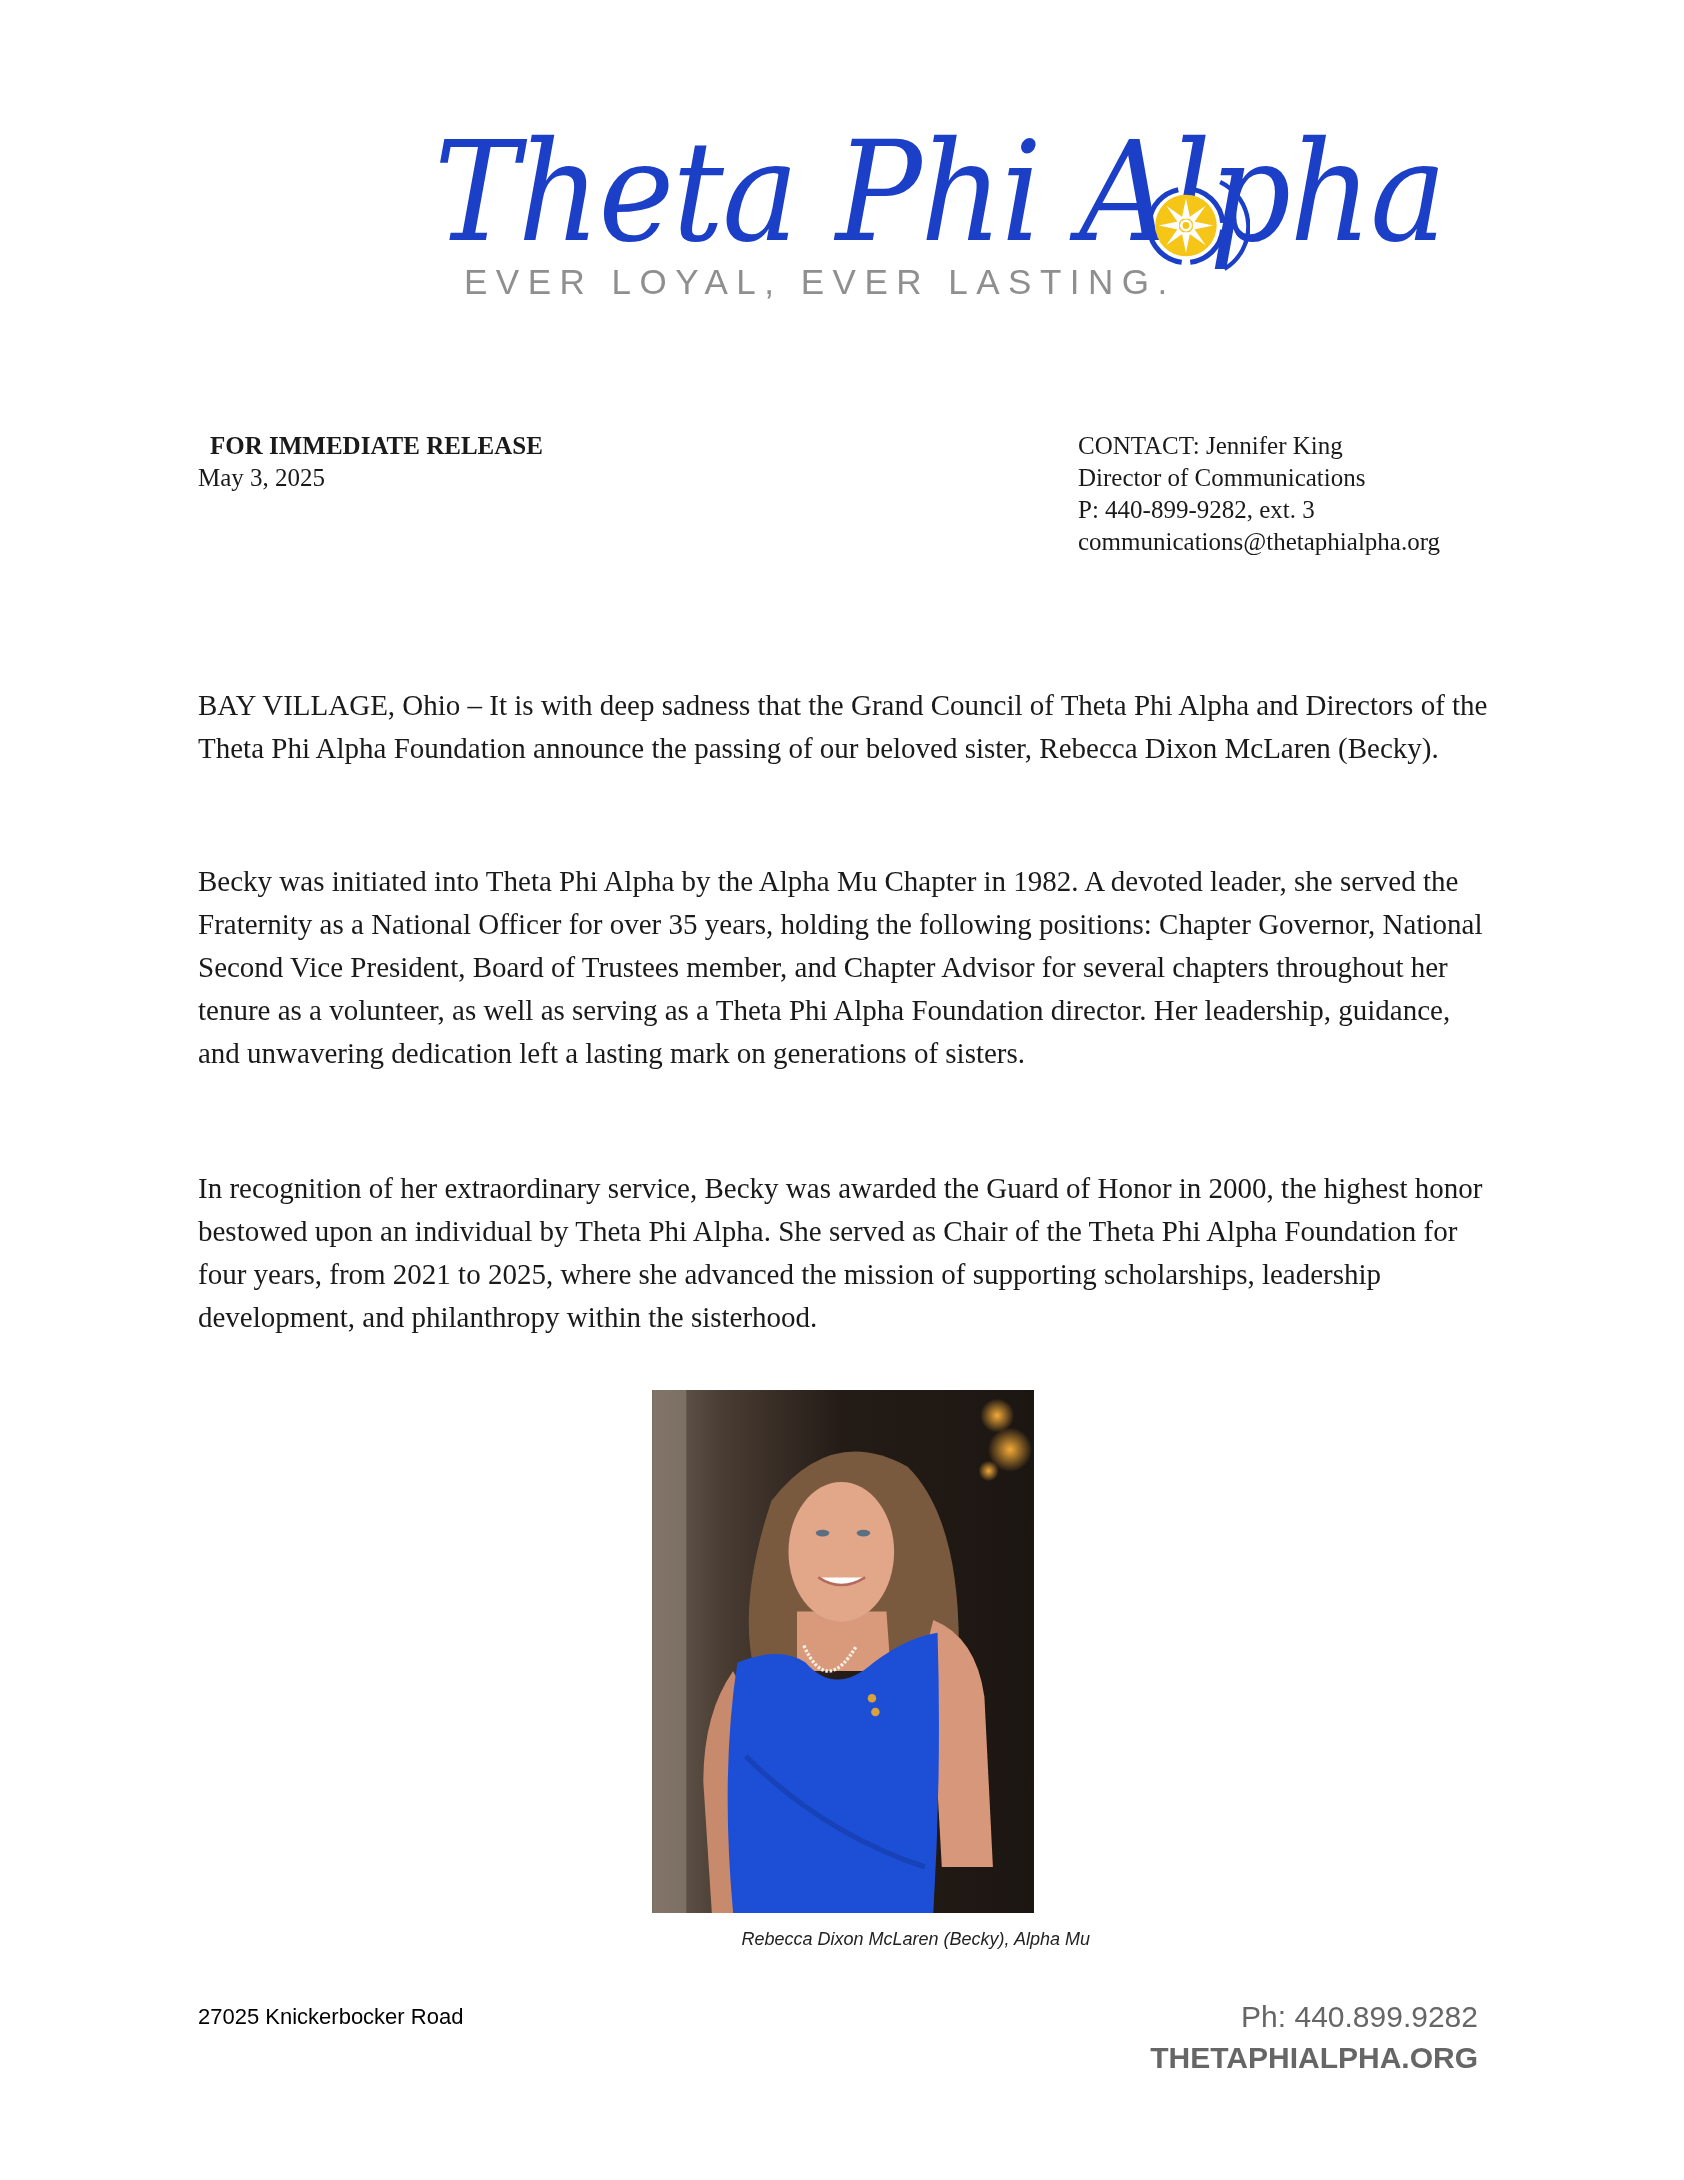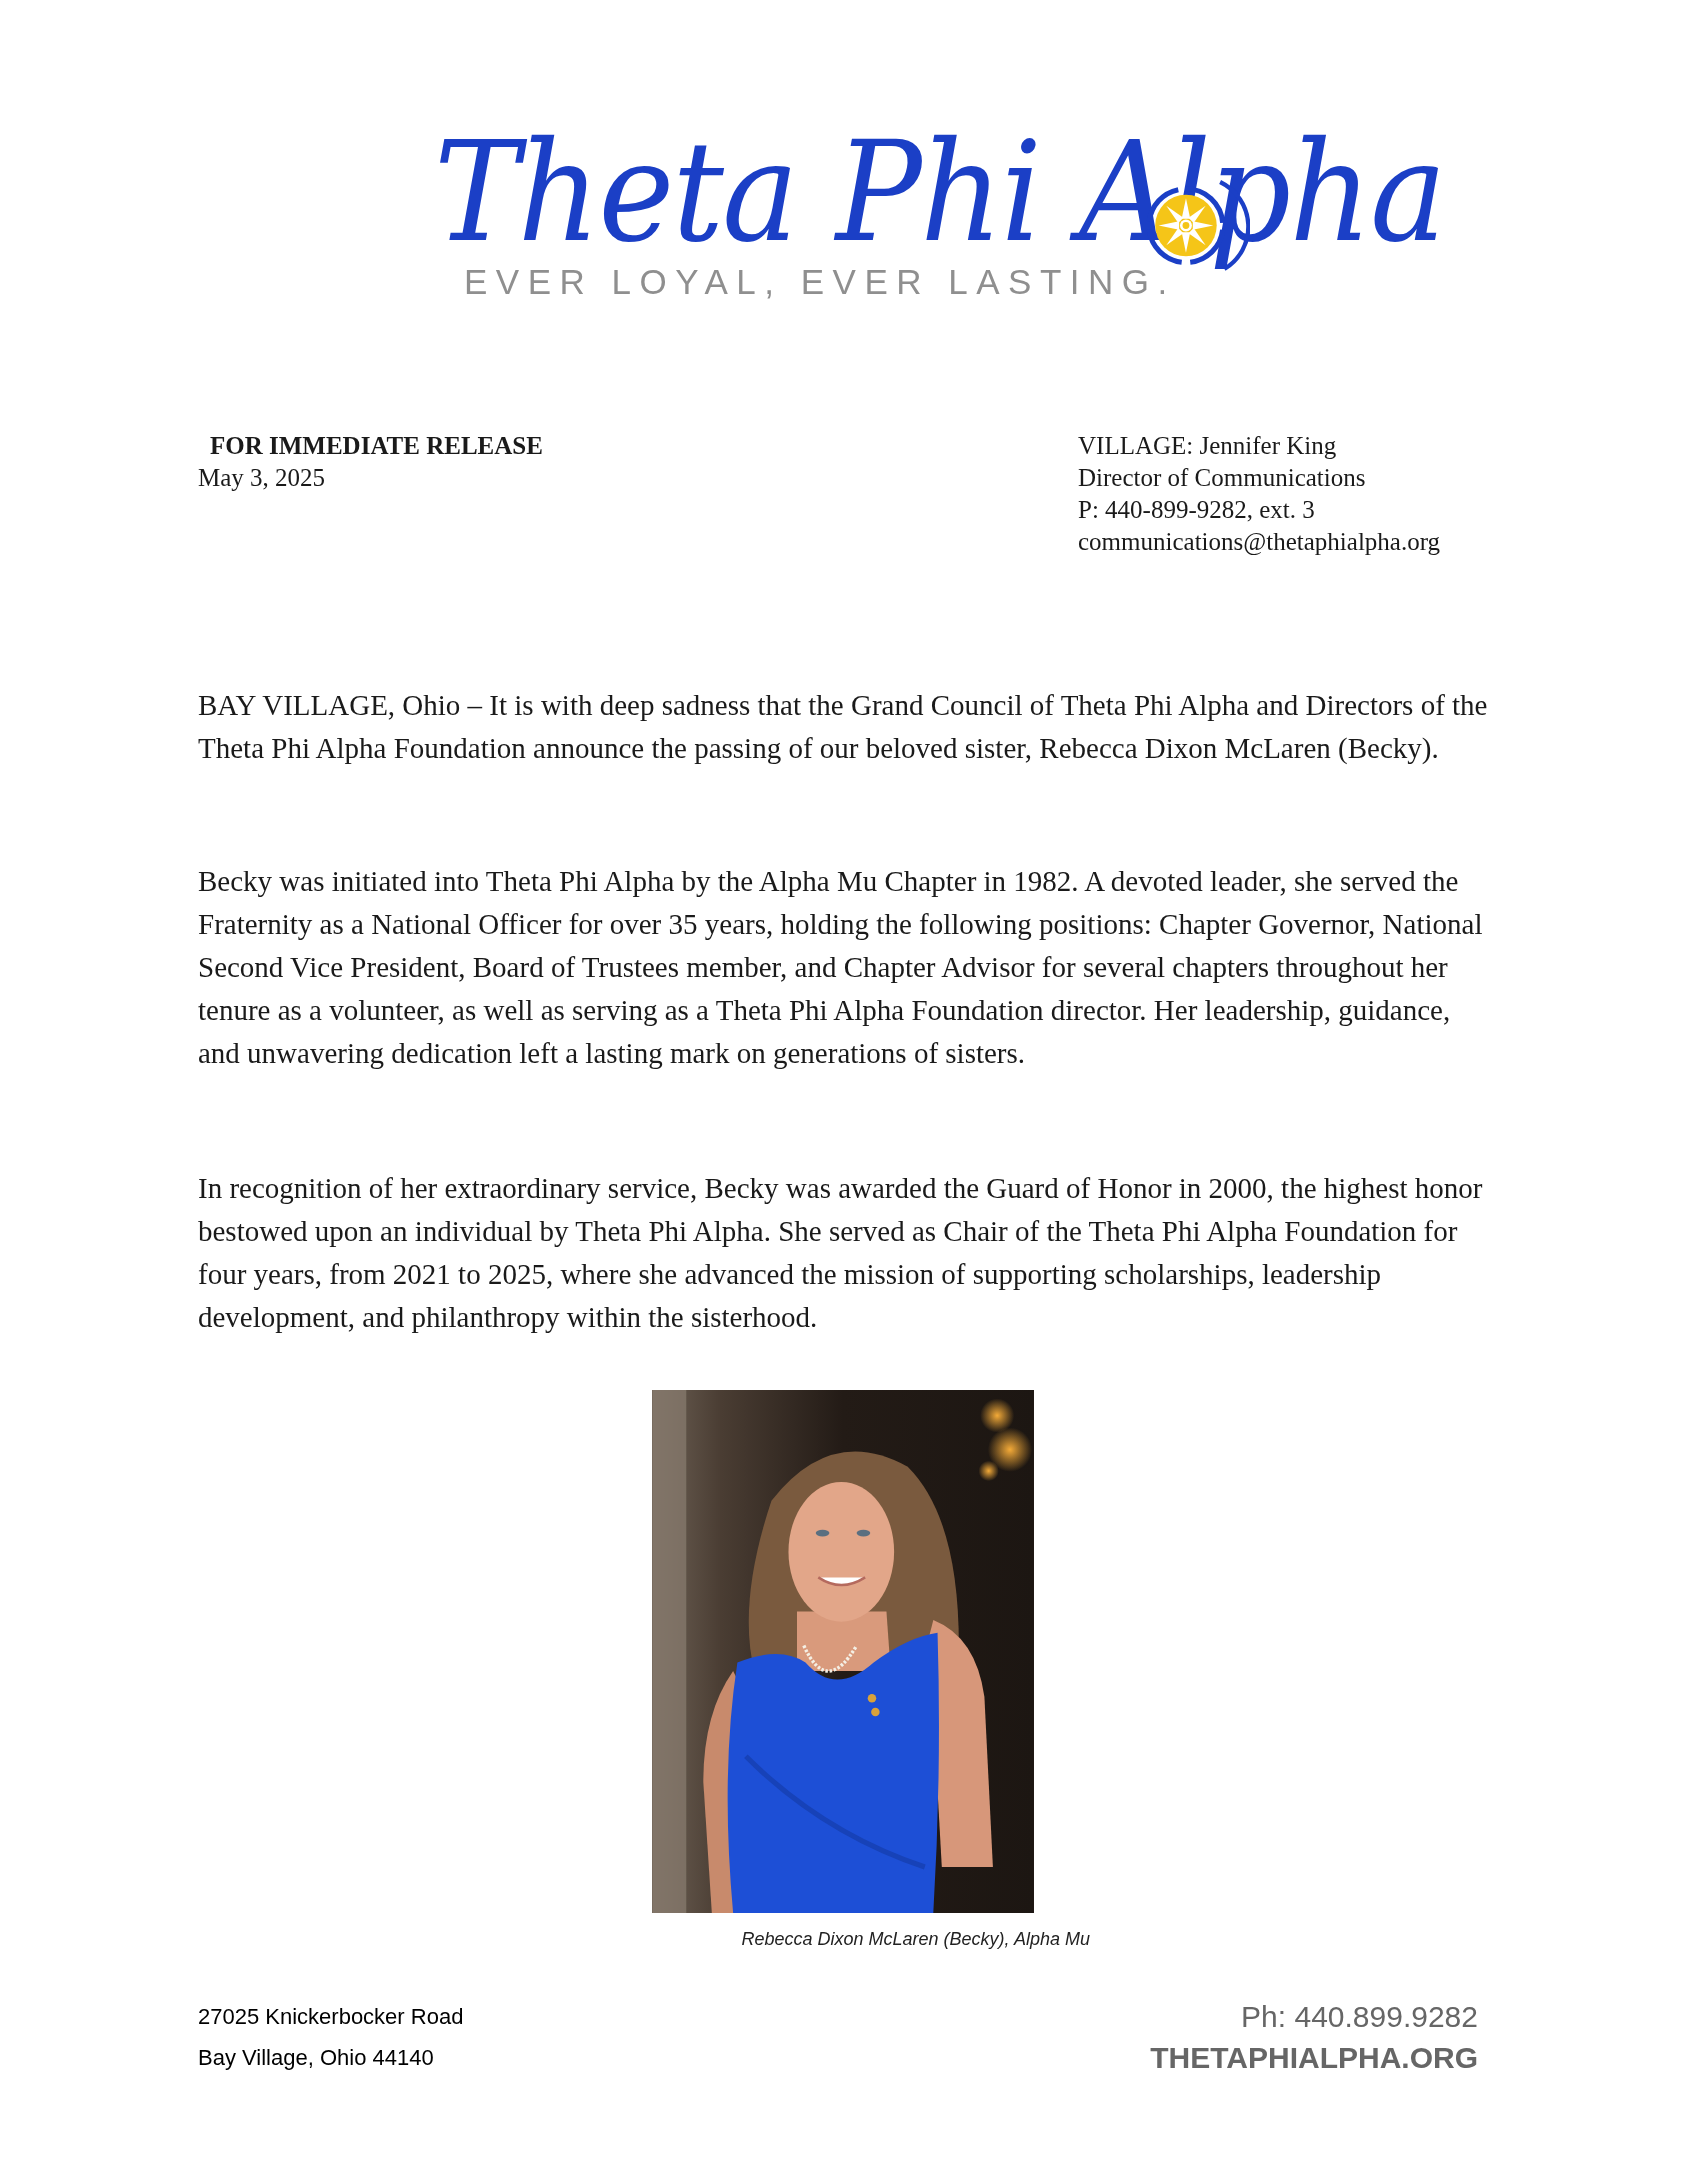--- a/index.html
+++ b/index.html
@@ -59,21 +59,21 @@
     <path d="M95 14 A58 58 0 0 1 100 116" fill="none" stroke="#1b3fc6" stroke-width="5"></path>
   </svg>
   <div class="tagline">EVER LOYAL, EVER LASTING.</div>
 </div>
 
 <div class="hdr-left serif">
   <div class="release">FOR IMMEDIATE RELEASE</div>
   <div>May 3, 2025</div>
 </div>
 <div class="hdr-right serif">
-  <div>VILLAGE: Jennifer King</div>
+  <div>CONTACT: Jennifer King</div>
   <div>Director of Communications</div>
   <div>P: 440-899-9282, ext. 3</div>
   <div>communications@thetaphialpha.org</div>
 </div>
 
 <p class="body p1 serif" style="margin:0">BAY VILLAGE, Ohio – It is with deep sadness that the Grand Council of Theta Phi Alpha and Directors of the Theta Phi Alpha Foundation announce the passing of our beloved sister, Rebecca Dixon McLaren (Becky).</p>
 <p class="body p2 serif" style="margin:0">Becky was initiated into Theta Phi Alpha by the Alpha Mu Chapter in 1982. A devoted leader, she served the Fraternity as a National Officer for over 35 years, holding the following positions: Chapter Governor, National Second Vice President, Board of Trustees member, and Chapter Advisor for several chapters throughout her tenure as a volunteer, as well as serving as a Theta Phi Alpha Foundation director. Her leadership, guidance, and unwavering dedication left a lasting mark on generations of sisters.</p>
 <p class="body p3 serif" style="margin:0">In recognition of her extraordinary service, Becky was awarded the Guard of Honor in 2000, the highest honor bestowed upon an individual by Theta Phi Alpha. She served as Chair of the Theta Phi Alpha Foundation for four years, from 2021 to 2025, where she advanced the mission of supporting scholarships, leadership development, and philanthropy within the sisterhood.</p>
 
 <div class="photo">
@@ -112,19 +112,18 @@
 
     <path d="M178 300 Q205 360 240 300" stroke="#f4efe4" stroke-width="4" fill="none" stroke-dasharray="3 2"></path>
     <circle cx="258" cy="362" r="5" fill="#d9a23a"></circle>
     <circle cx="262" cy="378" r="5" fill="#d9a23a"></circle>
   </svg>
 </div>
 <div class="caption sans">Rebecca Dixon McLaren (Becky),  Alpha Mu</div>
 
 <div class="foot-left sans">
   <div>27025 Knickerbocker Road</div>
-  <div>Bay Village, Ohio 44140</div>
 </div>
 <div class="foot-right sans">
   <div>Ph: 440.899.9282</div>
   <div class="web">THETAPHIALPHA.ORG</div>
 </div>
 
 
 </body></html>

